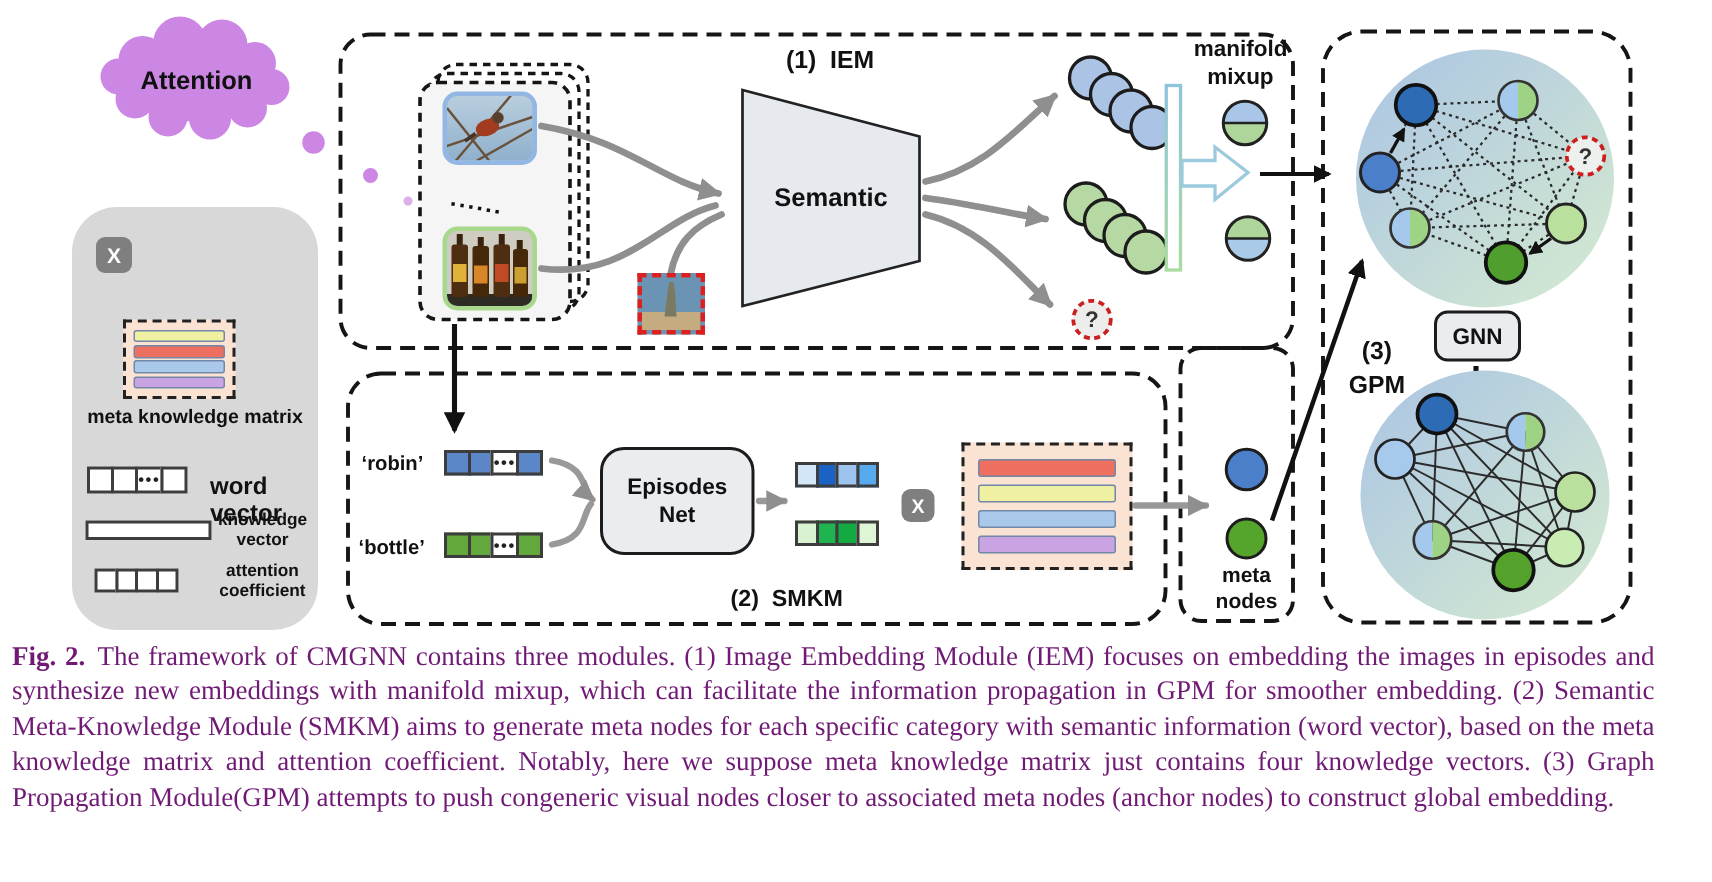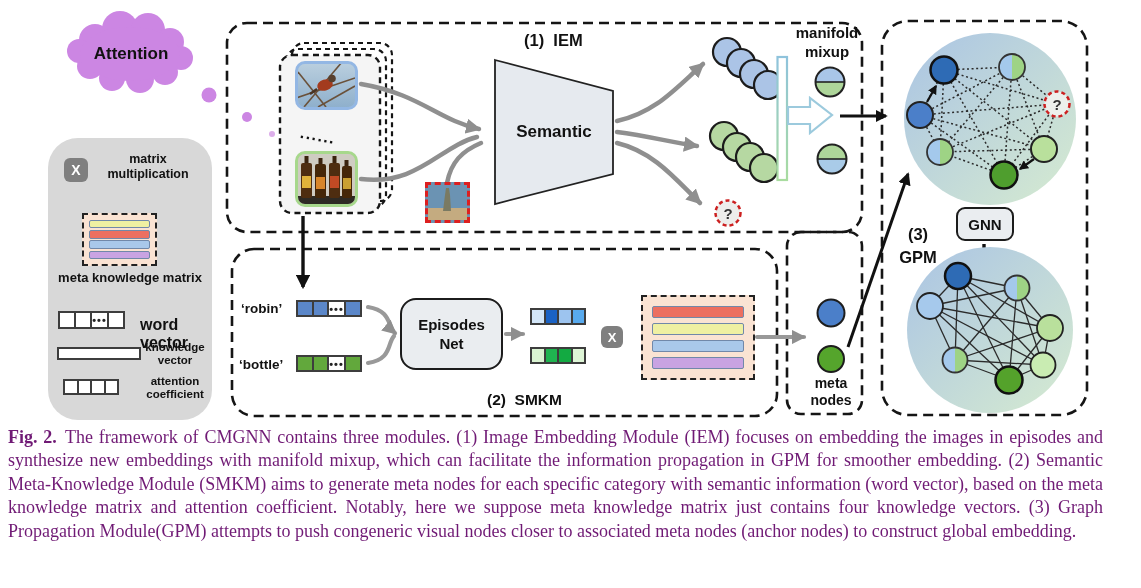--- a/index.html
+++ b/index.html
@@ -254,21 +254,20 @@
         <path d="M955,347.5 A12.5,12.5 0 0 0 955,372.5 Z" fill="#a4c9ec"></path>
         <path d="M955,347.5 A12.5,12.5 0 0 1 955,372.5 Z" fill="#9ed385"></path>
         <circle cx="955" cy="360" r="12.5" fill="none" stroke="#333" stroke-width="1.8"></circle>
       </g>
     </g>
   </svg>
 
   <div class="lbl ctr" style="left:86px;top:44px;width:90px;font-size:17px;">Attention</div>
 
   <div class="xicon" style="left:64px;top:158px;width:24px;height:24px;font-size:14px;">X</div>
-  <div class="lbl ctr" style="left:98px;top:152px;width:100px;font-size:12.5px;line-height:15px;">matrix multiplication</div>
 
   <div class="mkbox" style="left:82px;top:213px;width:75px;height:53px;padding:3px 0;">
     <div class="bar" style="width:61px;height:8.5px;background:#eff0a2;"></div>
     <div class="bar" style="width:61px;height:8.5px;background:#ec6f60;"></div>
     <div class="bar" style="width:61px;height:8.5px;background:#a9c8ea;"></div>
     <div class="bar" style="width:61px;height:8.5px;background:#c9a3e2;"></div>
   </div>
   <div class="lbl ctr" style="left:50px;top:270px;width:160px;font-size:13px;">meta knowledge matrix</div>
 
   <div class="cellrow" style="left:58px;top:311px;">

